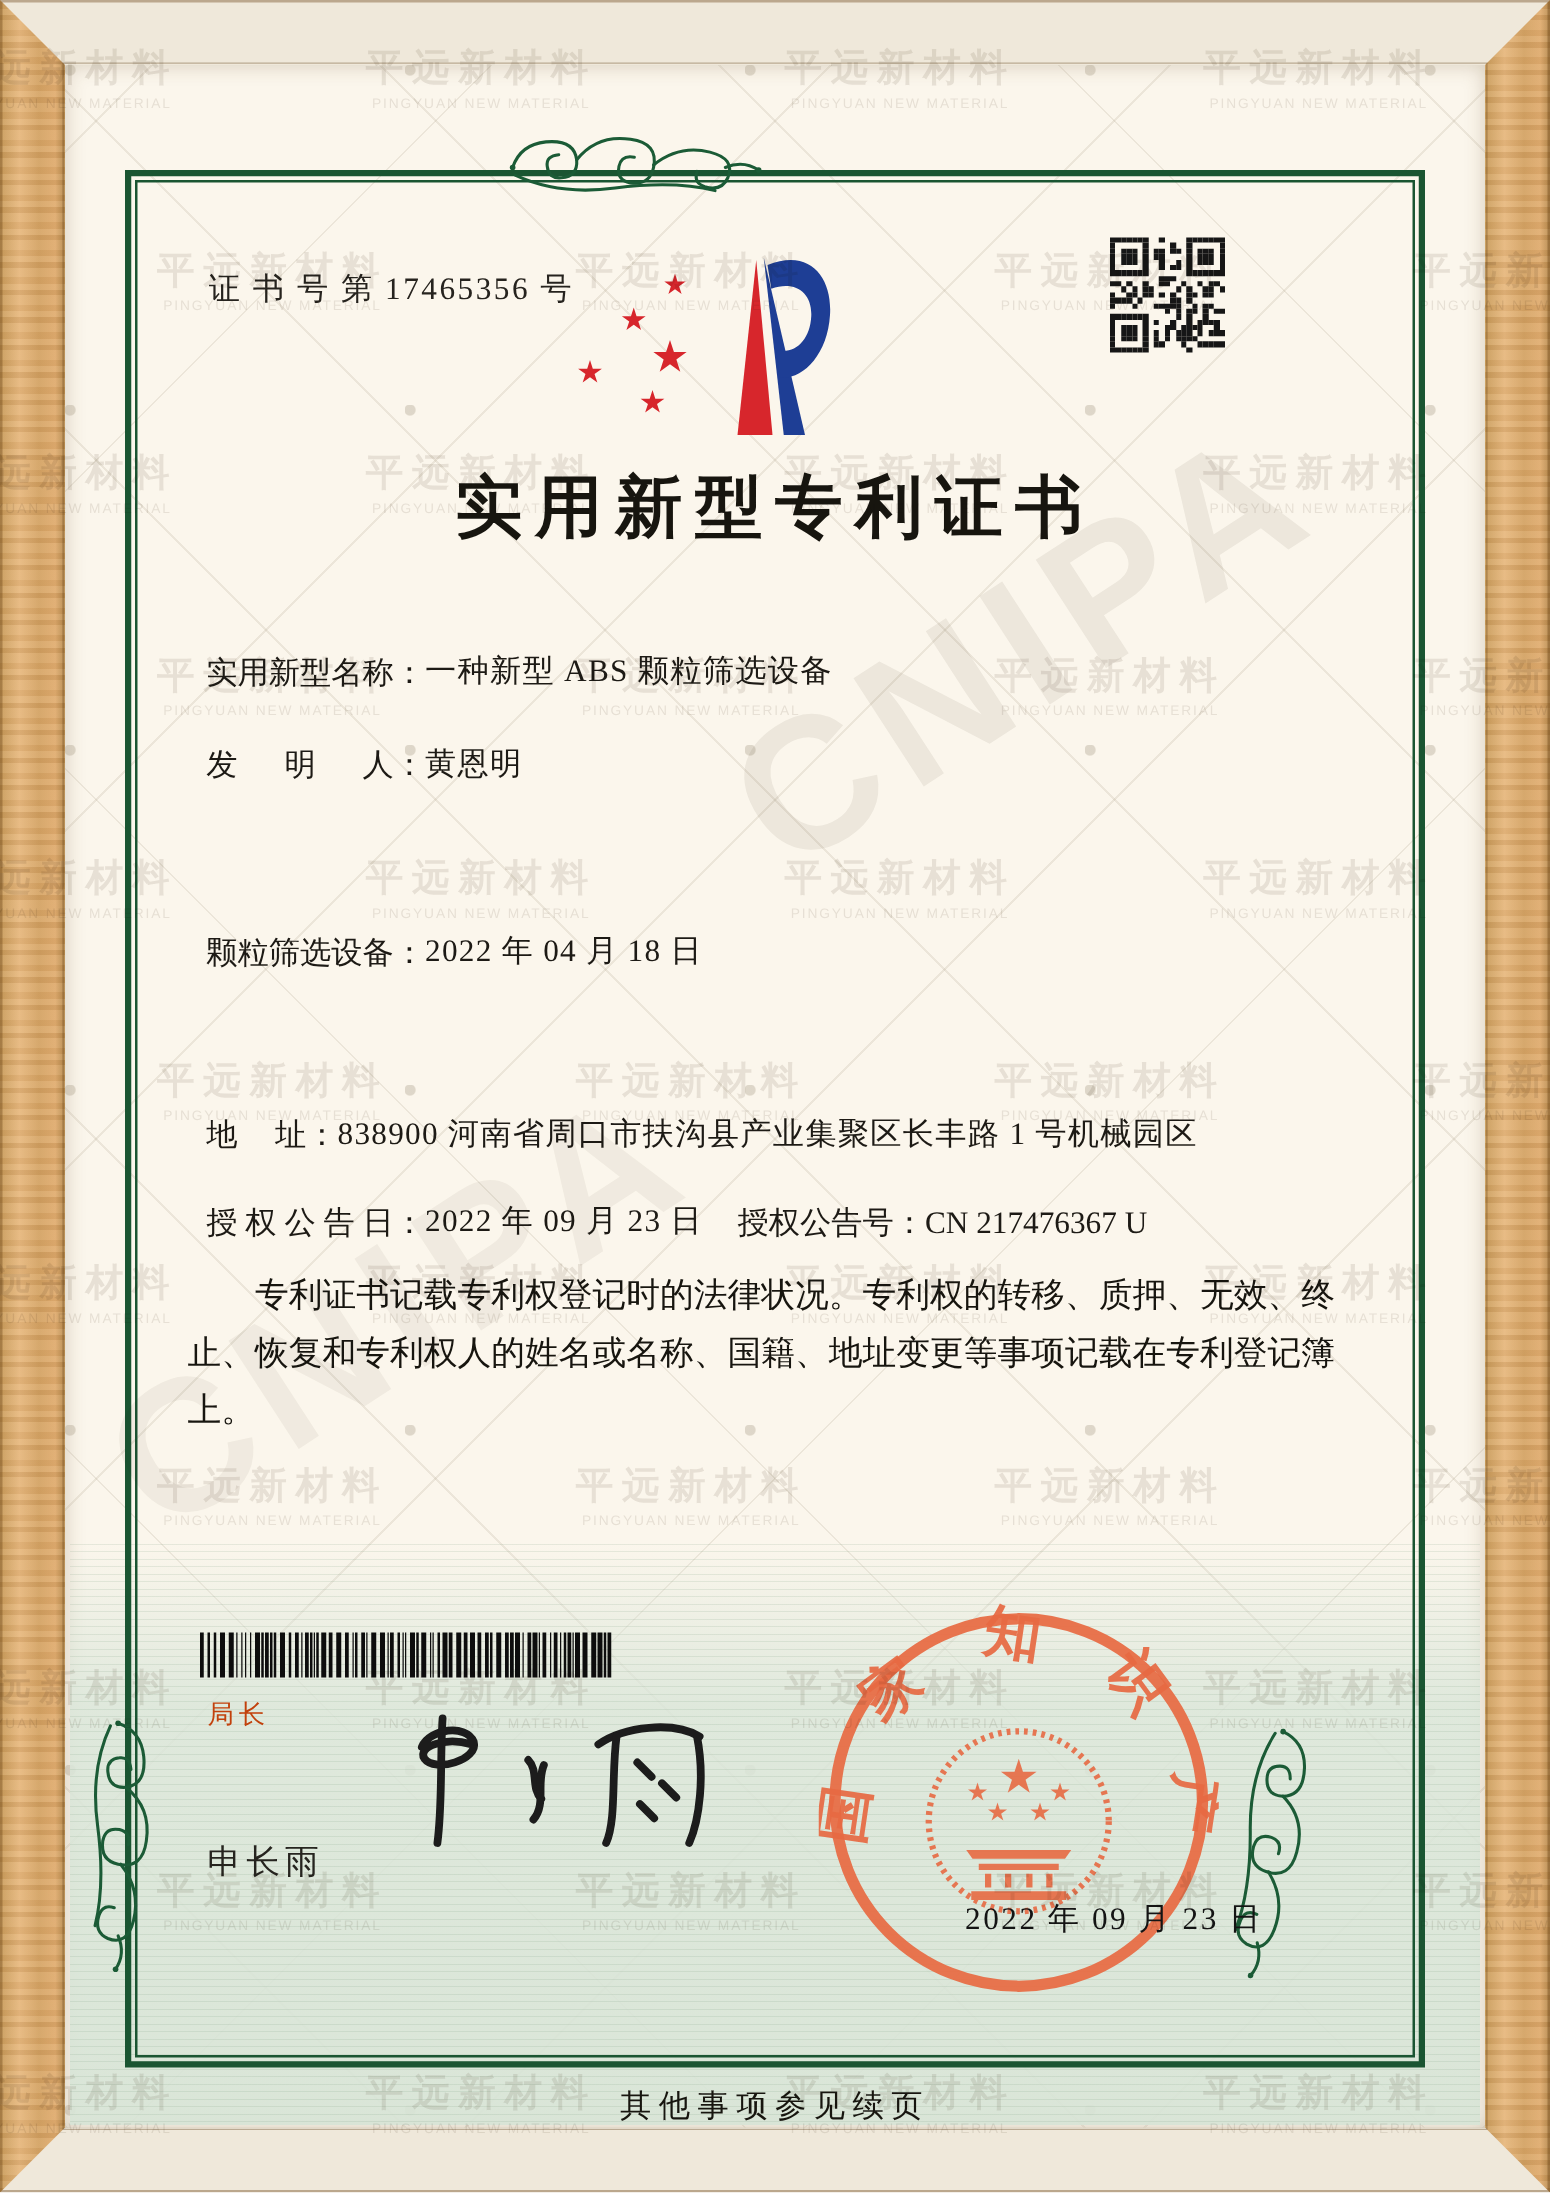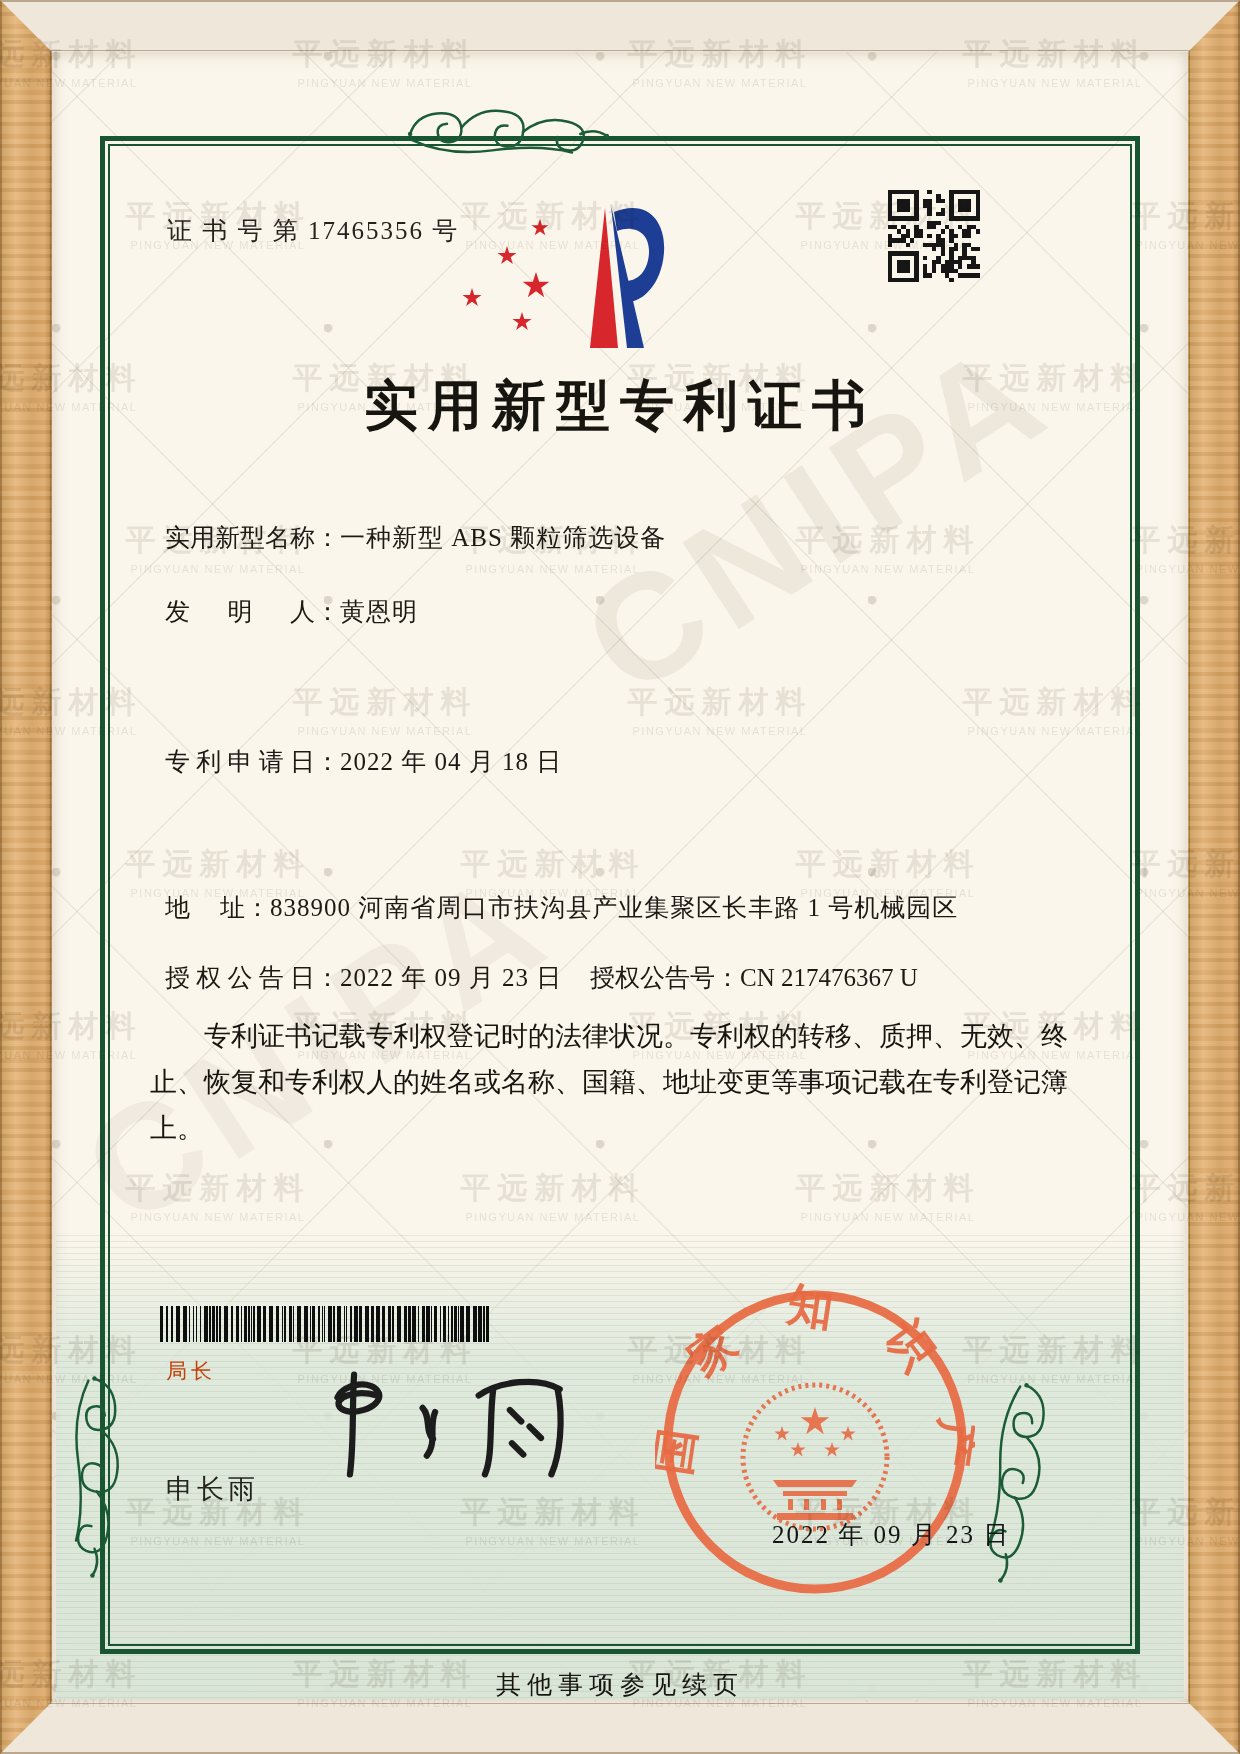--- a/index.html
+++ b/index.html
@@ -594,21 +594,21 @@
 
   <div class="title">实用新型专利证书</div>
 
   <div class="frow" style="top:521px">
     <span class="flabel">实用新型名称</span><span class="fcolon">：</span><span class="fvalue">一种新型 ABS 颗粒筛选设备</span>
   </div>
   <div class="frow" style="top:595px">
     <span class="flabel">发 明 人</span><span class="fcolon">：</span><span class="fvalue">黄恩明</span>
   </div>
   <div class="frow" style="top:745px">
-    <span class="flabel">专利申请日</span><span class="fcolon">：</span><span class="fvalue">2022 年 04 月 18 日</span>
+    <span class="flabel">颗粒筛选设备</span><span class="fcolon">：</span><span class="fvalue">2022 年 04 月 18 日</span>
   </div>
   <div class="frow addr" style="top:891px">
     <span class="flabel">地 址</span><span class="fcolon">：</span><span class="fvalue">838900 河南省周口市扶沟县产业集聚区长丰路 1 号机械园区</span>
   </div>
   <div class="frow" style="top:961px">
     <span><span class="flabel">授权公告日</span><span class="fcolon">：</span><span class="fvalue">2022 年 09 月 23 日</span></span>
     <span class="fgroup2"><span>授权公告号</span><span>：</span><span>CN 217476367 U</span></span>
   </div>
 
   <div class="paras">

